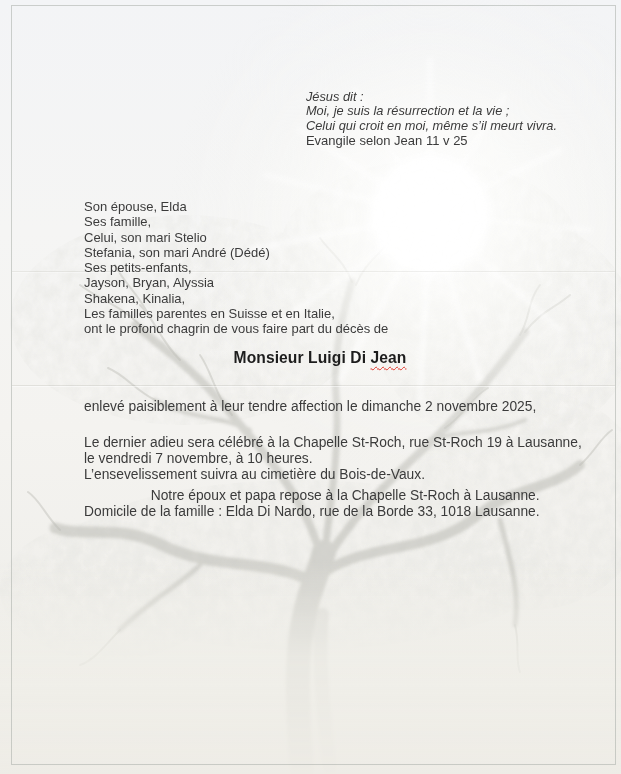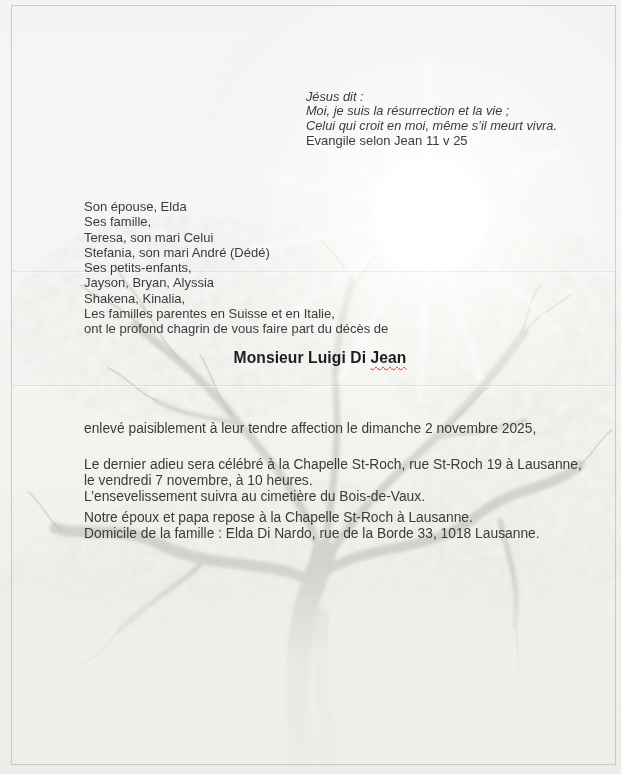--- a/index.html
+++ b/index.html
@@ -44,24 +44,24 @@
     white-space:pre; letter-spacing:0.1px;
   }
   .name .flag {
     text-decoration-line:underline;
     text-decoration-style:wavy;
     text-decoration-color:#e0342a;
     text-decoration-thickness:1px;
     text-underline-offset:3px;
   }
 
-  .para { left:84px; font-size:13.8px; line-height:16.1px;margin-top:22px; }
+  .para { left:84px; font-size:13.8px; line-height:16.1px; }
   .p-death   { top:399px; }
   .p-ceremony{ top:435px; }
-  .p-repose  { top:488px; }
+  .p-repose  { top:488px;text-align:right; }
 </style>
 </head>
 <body>
 
 <div class="card">
 
   <svg class="bg" viewBox="0 0 621 774" aria-hidden="true">
     <defs>
       <linearGradient id="paper" x1="0" y1="0" x2="0" y2="1">
         <stop offset="0" stop-color="#f3f4f6"></stop>
@@ -169,21 +169,21 @@
   <div class="txt quote">
     <div>Jésus dit :</div>
     <div>Moi, je suis la résurrection et la vie ;</div>
     <div>Celui qui croit en moi, même s’il meurt vivra.</div>
     <div class="q-attr">Evangile selon Jean 11 v 25</div>
   </div>
 
   <div class="txt family">
     <div>Son épouse, Elda</div>
     <div>Ses famille,</div>
-    <div>Teresa, son mari Celui</div>
+    <div>Celui, son mari Stelio</div>
     <div>Stefania, son mari André (Dédé)</div>
     <div>Ses petits-enfants,</div>
     <div>Jayson, Bryan, Alyssia</div>
     <div>Shakena, Kinalia,</div>
     <div>Les familles parentes en Suisse et en Italie,</div>
     <div>ont le profond chagrin de vous faire part du décès de</div>
   </div>
 
   <div class="txt name"><span>Monsieur Luigi Di </span><span class="flag">Jean</span></div>
 

